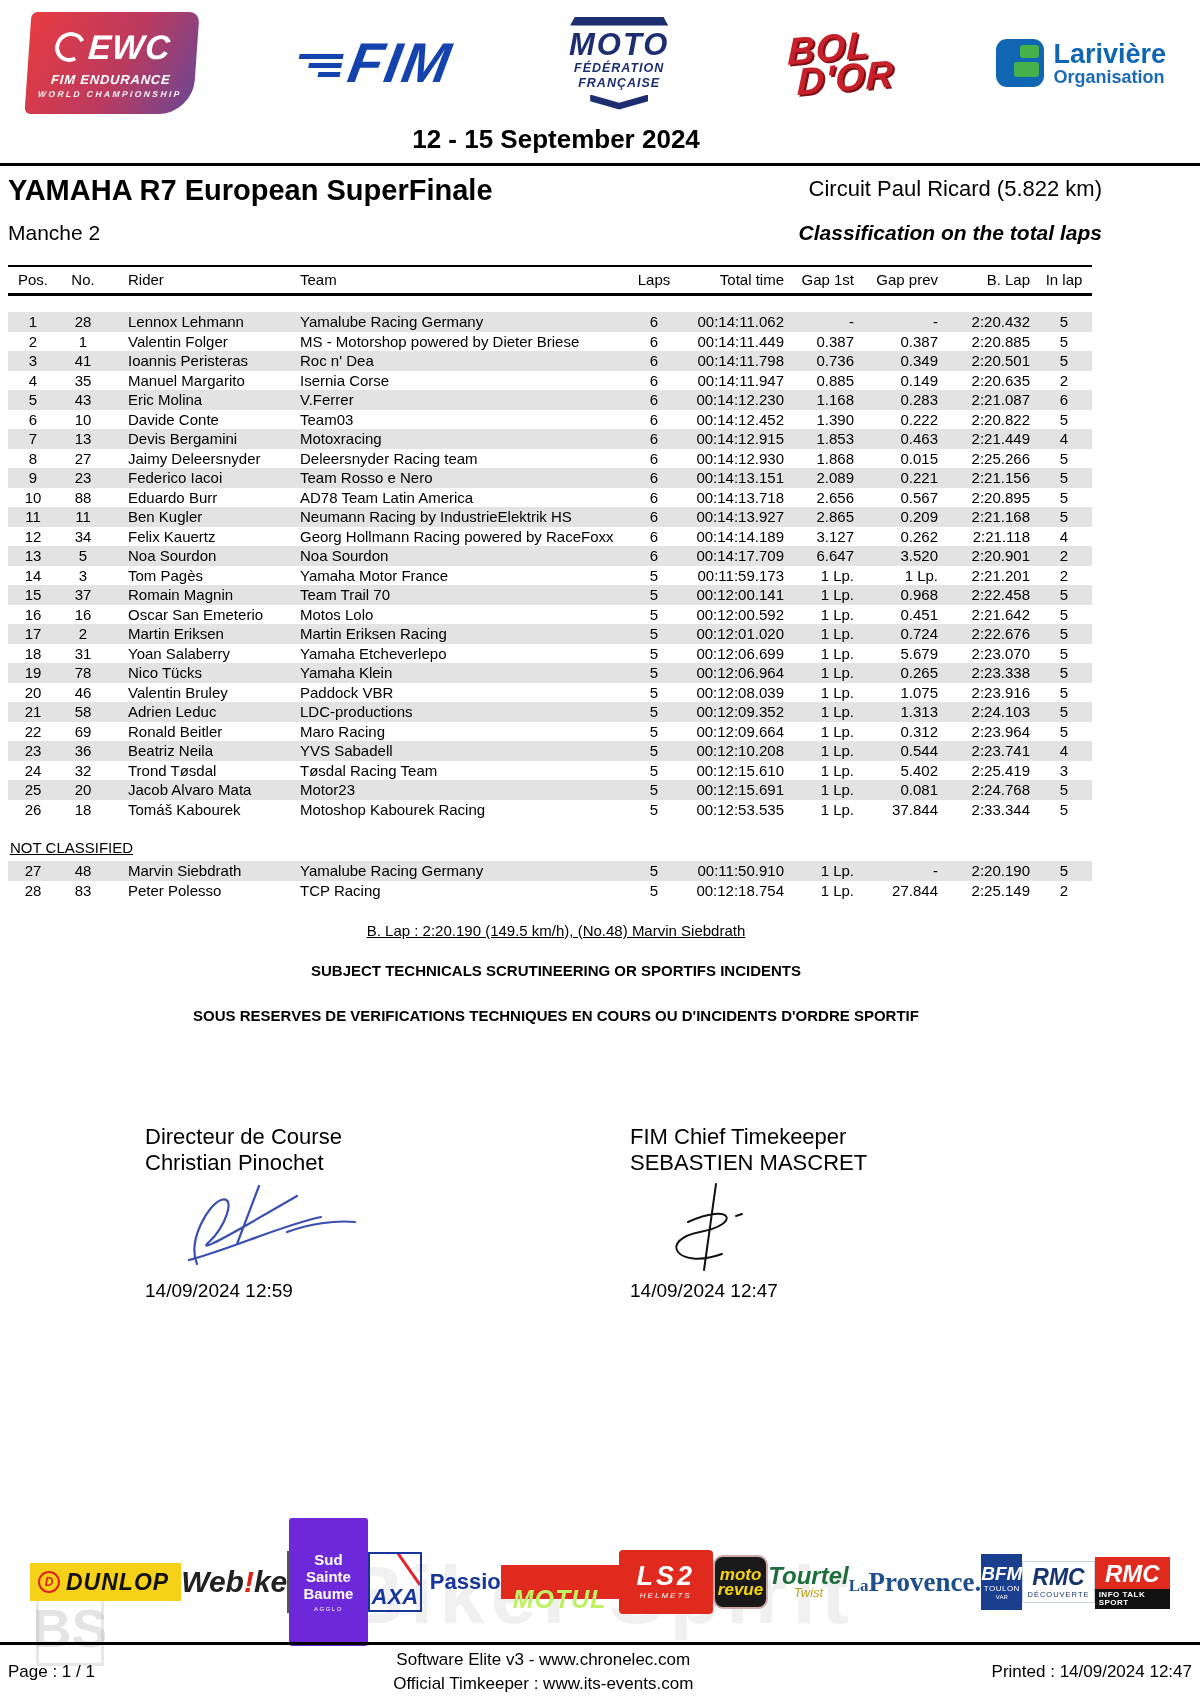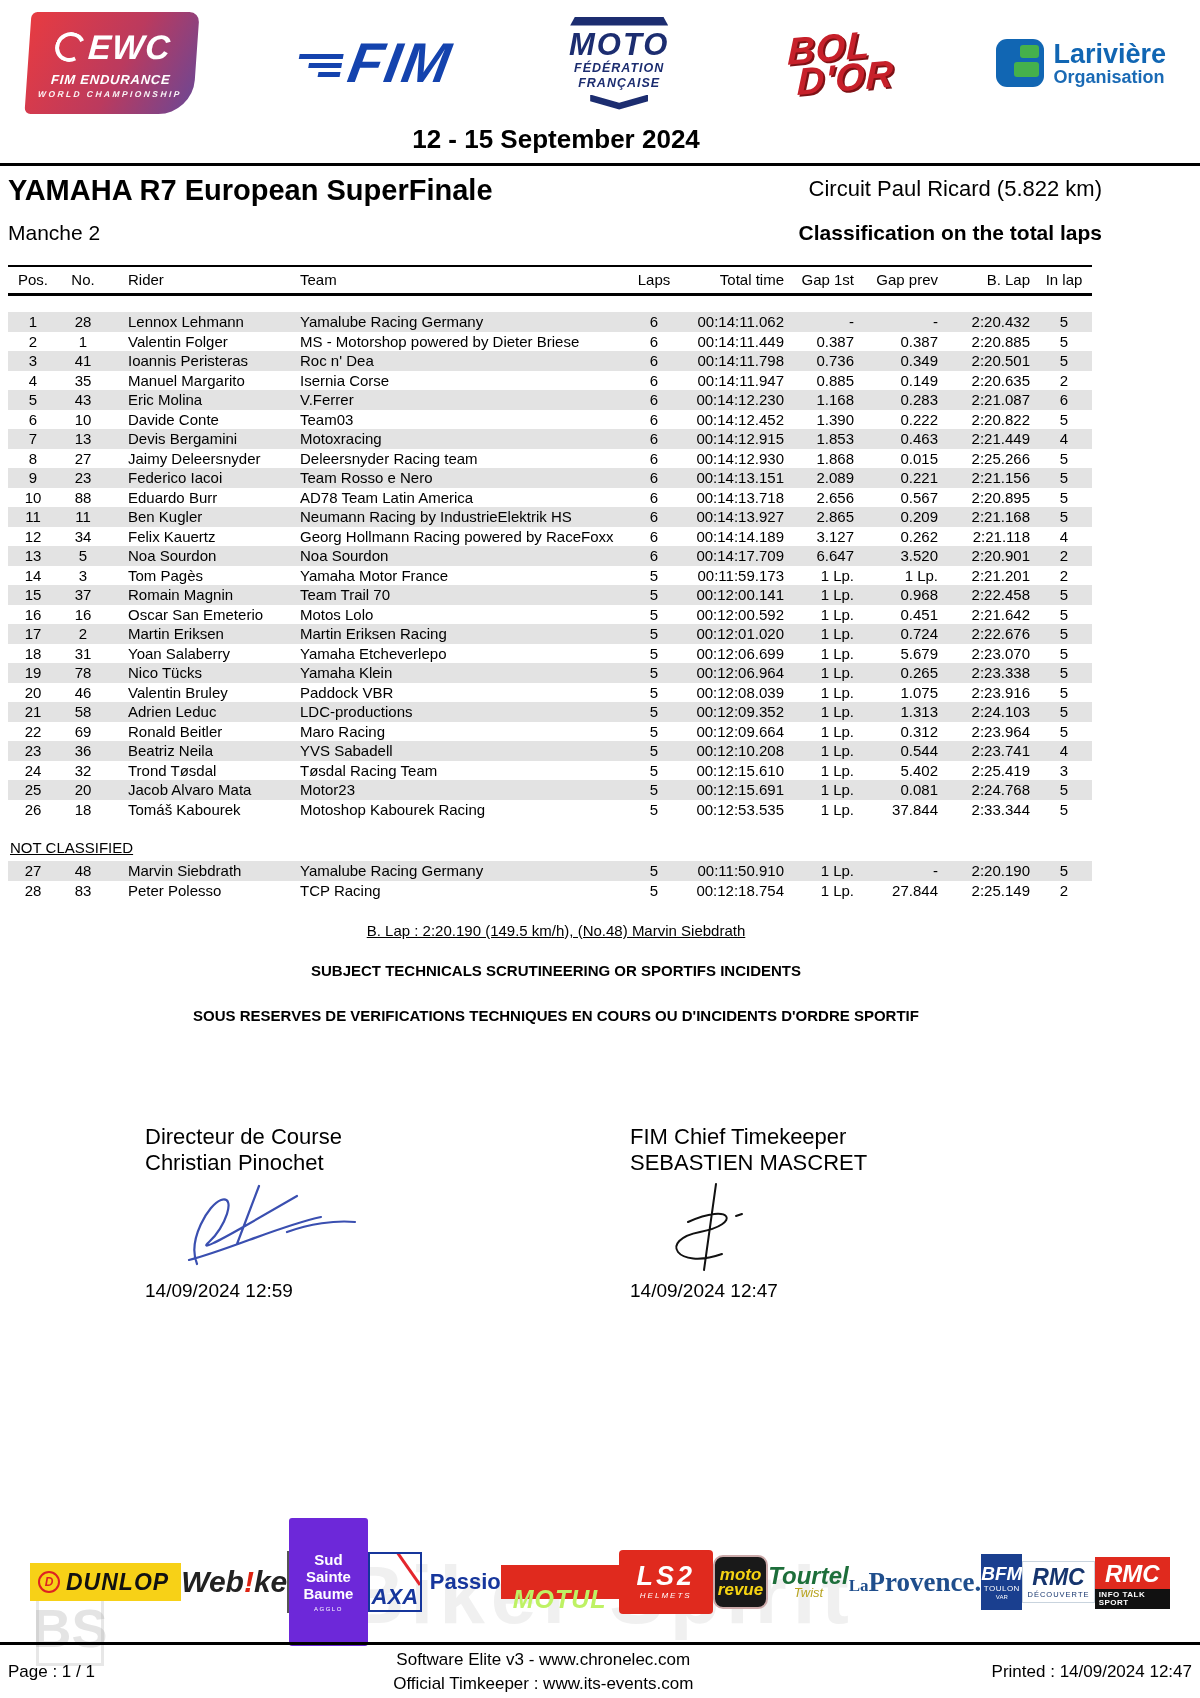--- a/index.html
+++ b/index.html
@@ -43,21 +43,21 @@
 
   
   .centered-col { width:1112px; text-align:center; }
   .date-line { font-size:26px; font-weight:bold; margin-top:4px; }
   .rule1 { border-top:3px solid #000; margin-top:8px; }
   .title-row { display:flex; justify-content:space-between; align-items:flex-start; padding:8px 98px 0 8px; }
   .event-title { font-size:29px; font-weight:bold; }
   .circuit { font-size:22px; padding-top:2px; }
   .subtitle-row { display:flex; justify-content:space-between; padding:14px 98px 0 8px; }
   .session { font-size:21px; }
-  .classification { font-size:21px; font-weight:bold; }
+  .classification { font-size:21px; font-weight:bold;font-style:italic; }
 
   
   .tbl { width:1084px; margin:20px 0 0 8px; }
   .grid10 { display:grid; grid-template-columns:50px 50px 172px 350px 48px 112px 70px 84px 92px 56px; }
   .thead { border-top:2px solid #000; border-bottom:3px solid #000; padding:4px 0 5px; font-size:15px; }
   .tbody { margin-top:16px; }
   .trow { height:19.5px; align-items:center; font-size:15px; }
   .trow.shade { background:#e3e3e3; }
   .cell { white-space:nowrap; overflow:hidden; }
   .c0,.c1,.c4,.c9 { text-align:center; }

